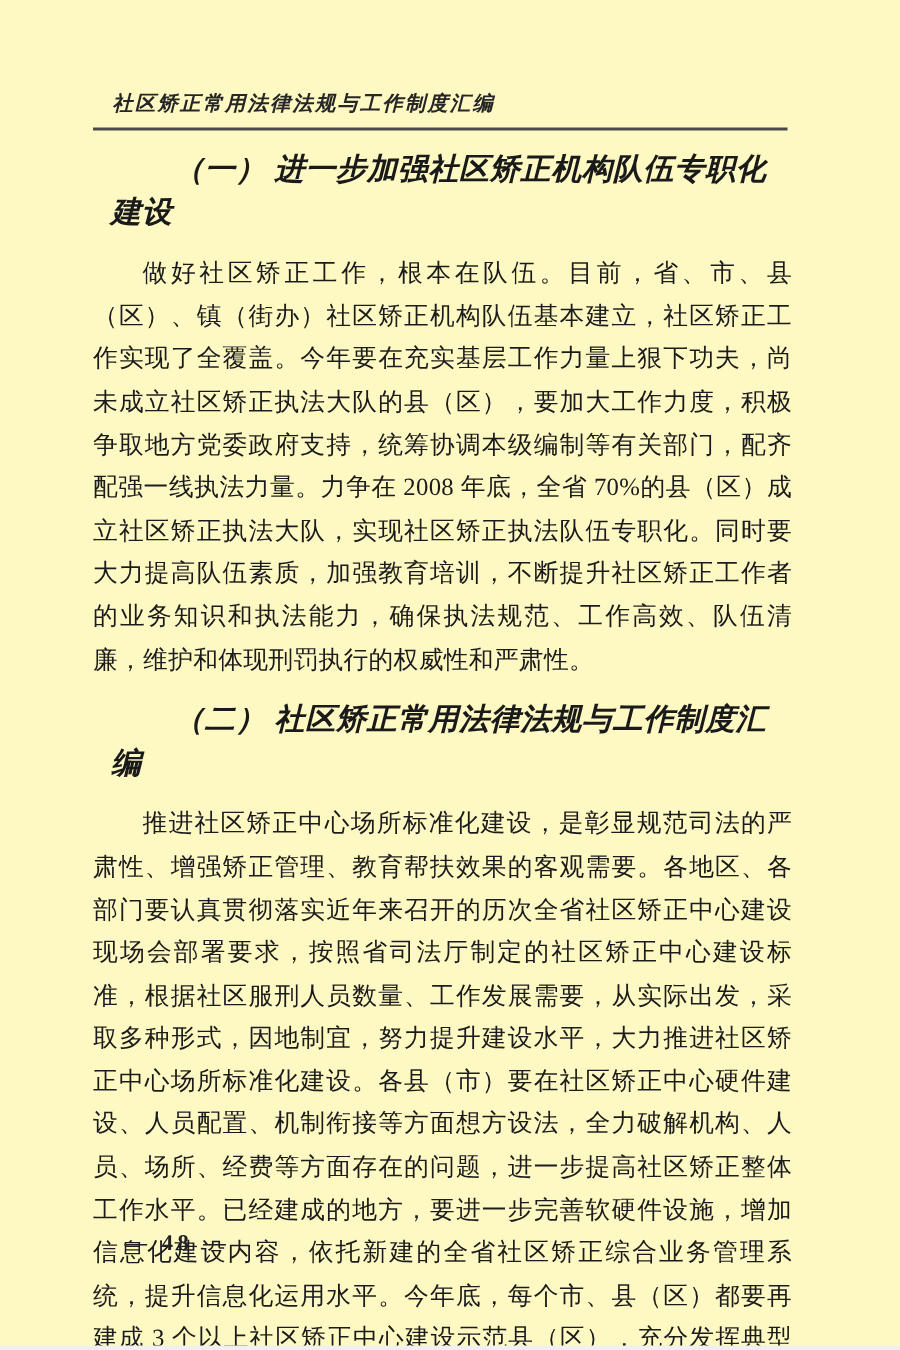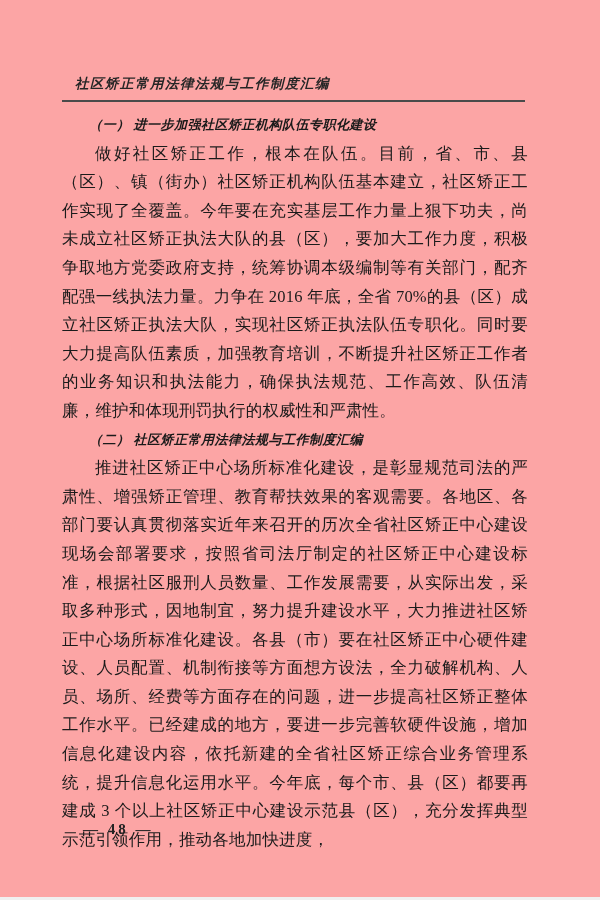--- a/index.html
+++ b/index.html
@@ -10,23 +10,23 @@
     width: 600px;
     height: 900px;
     background: #ffffff;
     font-family: "Liberation Serif", serif;
     overflow: hidden;
   }
   .page {
     position: relative;
     width: 600px;
     height: 900px;
-    background: #fca5a5;
+    background: #fef9c3;
     box-sizing: border-box;
-    padding: 75px 70px 0 62px;
+    padding: 60px 70px 0 62px;
   }
   
   .running-title {
     margin-left: 13px;
     font-size: 13.5px;
     font-weight: bold;
     font-style: italic;
     letter-spacing: 1.5px;
     color: #262626;
     line-height: 18px;
@@ -37,22 +37,22 @@
     height: 2px;
     background: #4a4a4a;
   }
   
   .content {
     margin-top: 9px;
     width: 466px;
     color: #1b1b1b;
   }
   .section-heading {
-    margin: 0;
-    font-size: 13px;
+    margin: 12px;
+    font-size: 20px;
     font-weight: bold;
     font-style: italic;
     line-height: 28.6px;
     text-indent: 2.1em;
     letter-spacing: 0.5px;
     color: #1a1a1a;
   }
   .para {
     margin: 0;
     font-size: 16.5px;
@@ -87,21 +87,21 @@
 
 <div class="page">
 
   <header>
     <div class="running-title">社区矫正常用法律法规与工作制度汇编</div>
     <div class="header-rule"></div>
   </header>
 
   <main class="content">
     <h2 class="section-heading">（一） 进一步加强社区矫正机构队伍专职化建设</h2>
-    <p class="para">做好社区矫正工作，根本在队伍。目前，省、市、县（区）、镇（街办）社区矫正机构队伍基本建立，社区矫正工作实现了全覆盖。今年要在充实基层工作力量上狠下功夫，尚未成立社区矫正执法大队的县（区），要加大工作力度，积极争取地方党委政府支持，统筹协调本级编制等有关部门，配齐配强一线执法力量。力争在 2016 年底，全省 70%的县（区）成立社区矫正执法大队，实现社区矫正执法队伍专职化。同时要大力提高队伍素质，加强教育培训，不断提升社区矫正工作者的业务知识和执法能力，确保执法规范、工作高效、队伍清廉，维护和体现刑罚执行的权威性和严肃性。</p>
+    <p class="para">做好社区矫正工作，根本在队伍。目前，省、市、县（区）、镇（街办）社区矫正机构队伍基本建立，社区矫正工作实现了全覆盖。今年要在充实基层工作力量上狠下功夫，尚未成立社区矫正执法大队的县（区），要加大工作力度，积极争取地方党委政府支持，统筹协调本级编制等有关部门，配齐配强一线执法力量。力争在 2008 年底，全省 70%的县（区）成立社区矫正执法大队，实现社区矫正执法队伍专职化。同时要大力提高队伍素质，加强教育培训，不断提升社区矫正工作者的业务知识和执法能力，确保执法规范、工作高效、队伍清廉，维护和体现刑罚执行的权威性和严肃性。</p>
     <h2 class="section-heading">（二） 社区矫正常用法律法规与工作制度汇编</h2>
     <p class="para">推进社区矫正中心场所标准化建设，是彰显规范司法的严肃性、增强矫正管理、教育帮扶效果的客观需要。各地区、各部门要认真贯彻落实近年来召开的历次全省社区矫正中心建设现场会部署要求，按照省司法厅制定的社区矫正中心建设标准，根据社区服刑人员数量、工作发展需要，从实际出发，采取多种形式，因地制宜，努力提升建设水平，大力推进社区矫正中心场所标准化建设。各县（市）要在社区矫正中心硬件建设、人员配置、机制衔接等方面想方设法，全力破解机构、人员、场所、经费等方面存在的问题，进一步提高社区矫正整体工作水平。已经建成的地方，要进一步完善软硬件设施，增加信息化建设内容，依托新建的全省社区矫正综合业务管理系统，提升信息化运用水平。今年底，每个市、县（区）都要再建成 3 个以上社区矫正中心建设示范县（区），充分发挥典型示范引领作用，推动各地加快进度，</p>
   </main>
 
   <footer>
     <div class="page-number">— 48 —</div>
   </footer>
 
   <div class="scan-edge"></div>
 

